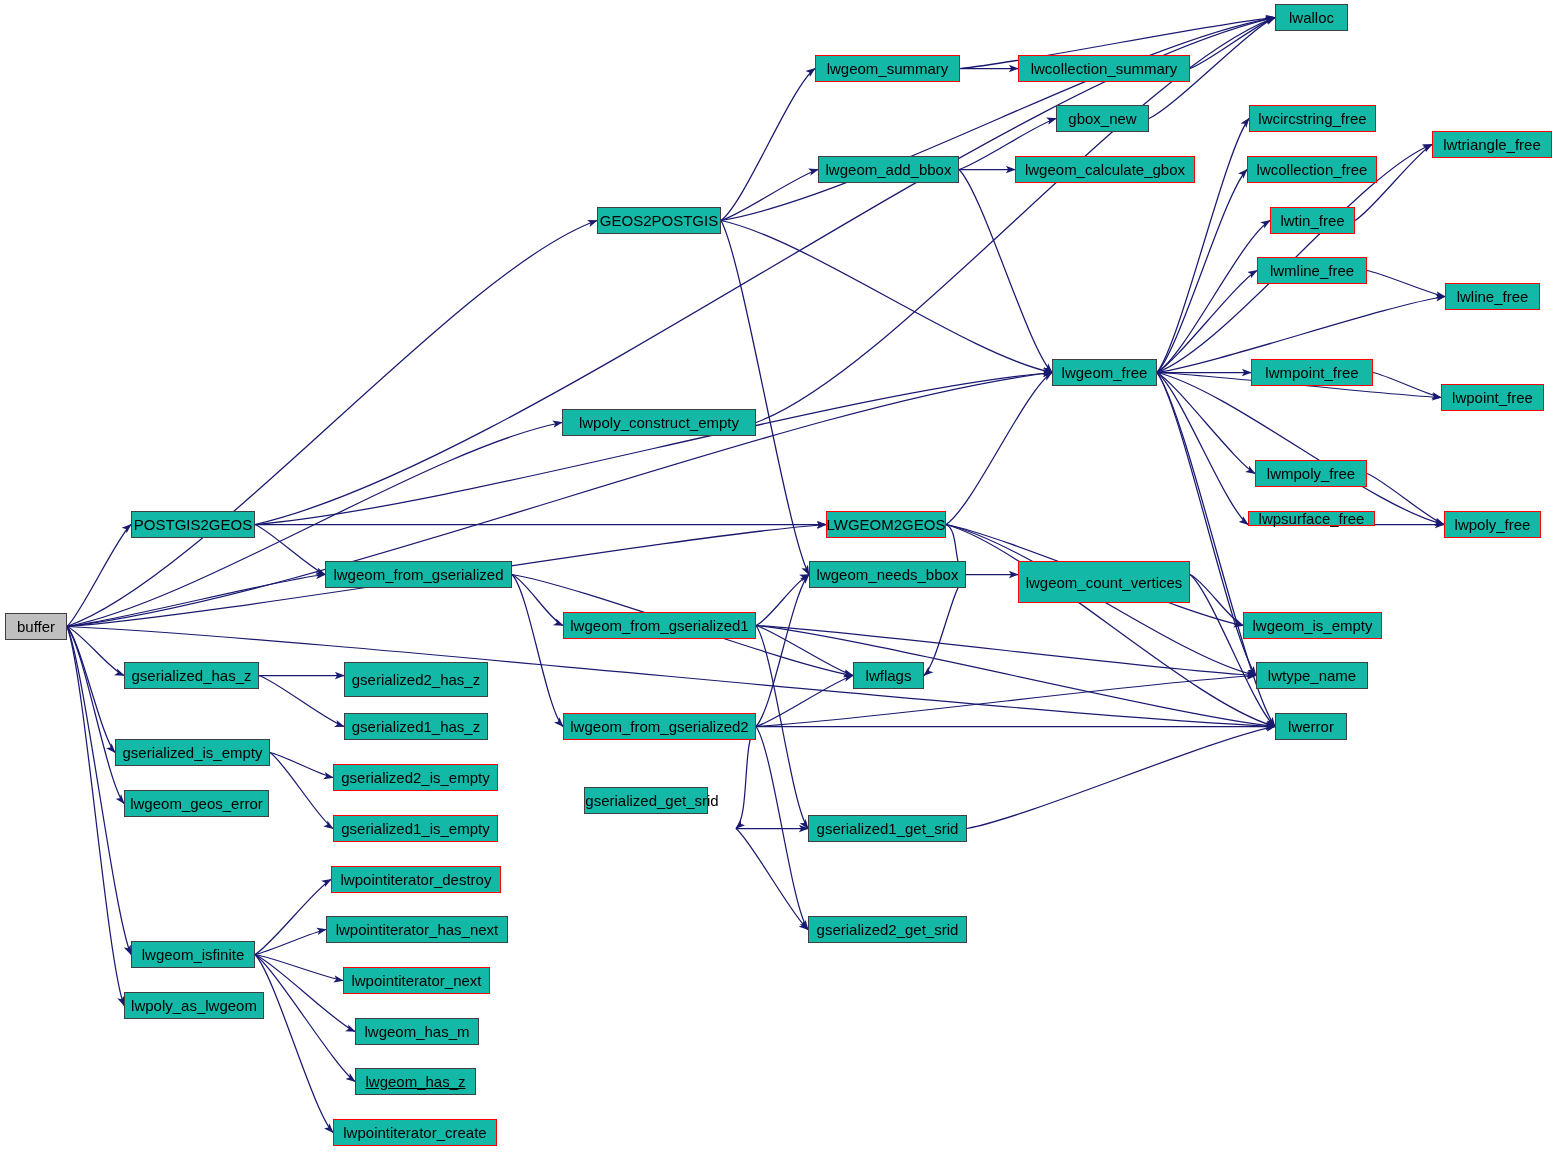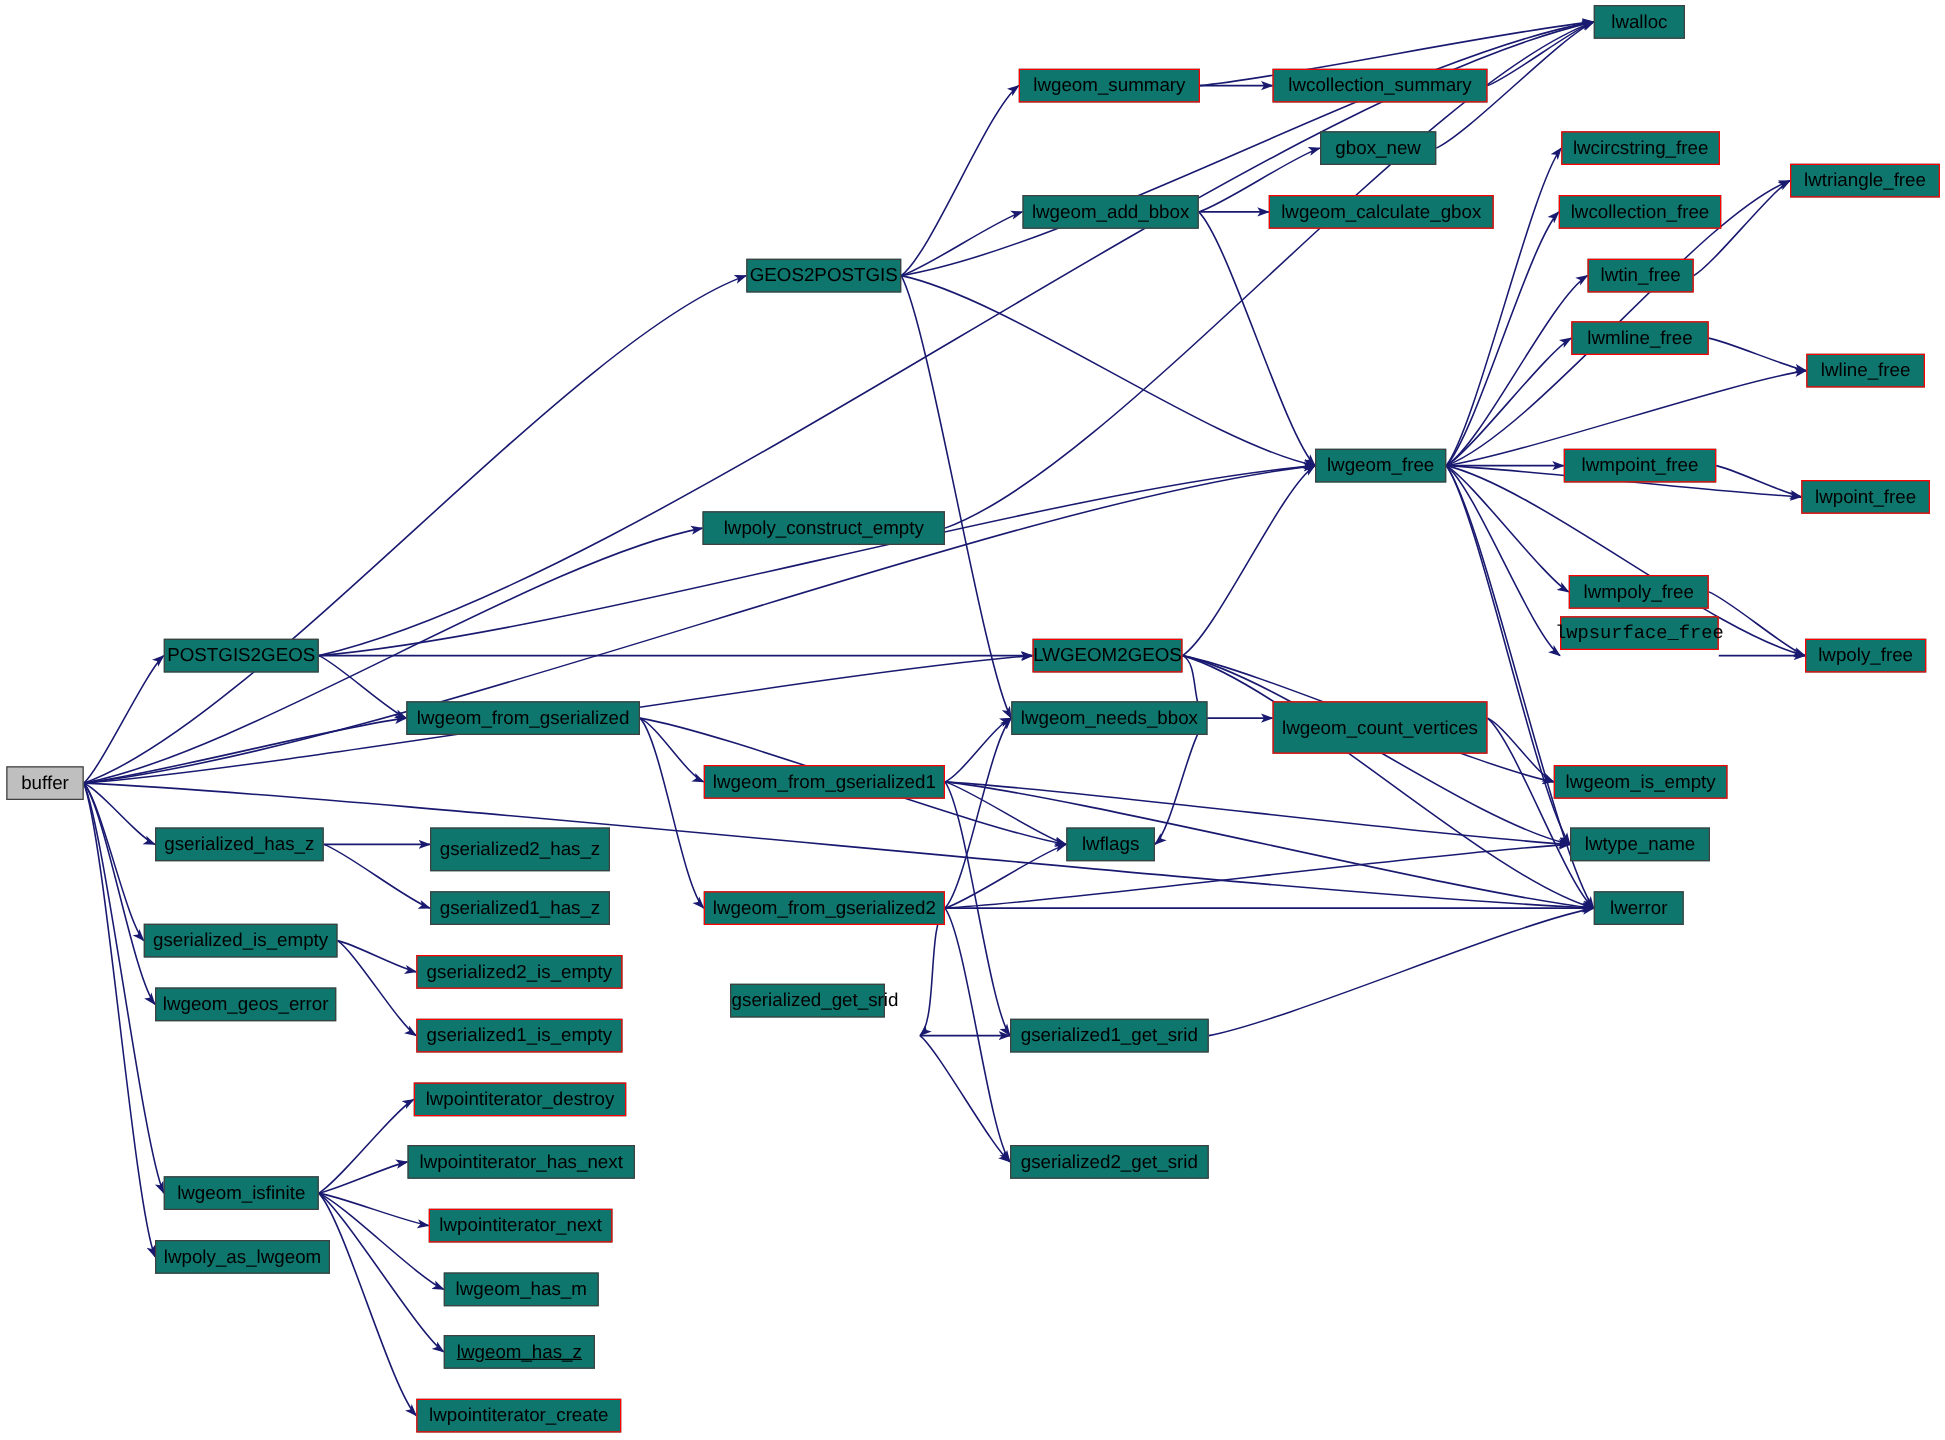--- a/index.html
+++ b/index.html
@@ -12,21 +12,21 @@
     font-family:"Liberation Sans","DejaVu Sans",sans-serif;
     overflow:hidden;
   }
   #edges{position:absolute;left:0;top:0;width:1556px;height:1152px;}
   .node{
     position:absolute;
     box-sizing:border-box;
     display:flex;
     align-items:center;
     justify-content:center;
-    background:#0f766e;
+    background:#14b8a6;
     border:1px solid #404040;
     color:#000000;
     font-size:15px;
     line-height:1;
     white-space:nowrap;
     letter-spacing:0px;
     z-index:5;
   }
   .node.red{border:1px solid #ff0000;}
   .node.root{background:#bfbfbf;border:1px solid #404040;}
@@ -179,21 +179,21 @@
       </div>
       <div class="node red" style="left: 1441px; top: 384px; width: 103px; height: 27px;">
         <span>lwpoint_free</span>
       </div>
       <div class="node" style="left: 562px; top: 409px; width: 194px; height: 27px;">
         <span>lwpoly_construct_empty</span>
       </div>
       <div class="node red" style="left: 1255px; top: 460px; width: 112px; height: 27px;">
         <span>lwmpoly_free</span>
       </div>
-      <div class="node red" style="left: 1248px; top: 493px; width: 127px; height: 27px; font-family: Liberation Mono, monospace;">
+      <div class="node red" style="left: 1248px; top: 511px; width: 127px; height: 15px;">
         <span>lwpsurface_free</span>
       </div>
       <div class="node red" style="left: 1444px; top: 511px; width: 97px; height: 27px;">
         <span>lwpoly_free</span>
       </div>
       <div class="node" style="left: 131px; top: 511px; width: 124px; height: 27px;">
         <span>POSTGIS2GEOS</span>
       </div>
       <div class="node red" style="left: 826px; top: 511px; width: 120px; height: 27px;">
         <span>LWGEOM2GEOS</span>

